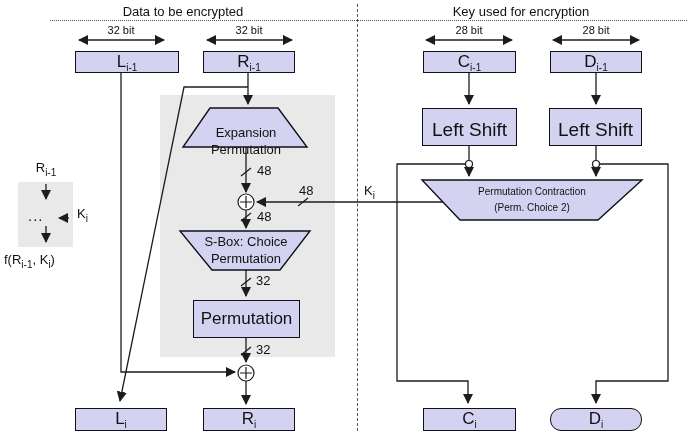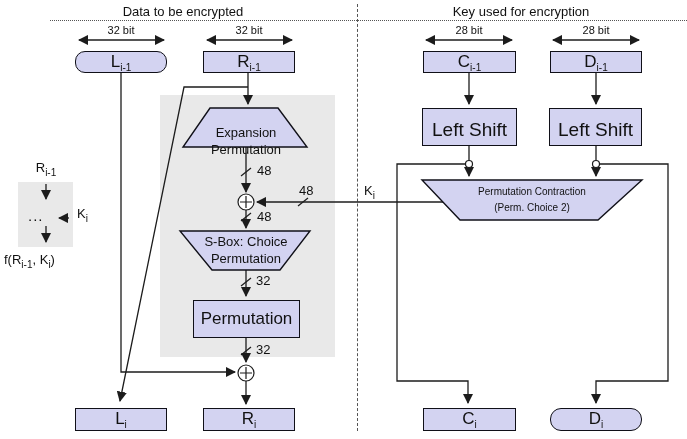--- a/index.html
+++ b/index.html
@@ -123,21 +123,21 @@
   </svg>
 
   <div class="t hdr" style="left:83px;top:4px;width:200px;text-align:center;">Data to be encrypted</div>
   <div class="t hdr" style="left:421px;top:4px;width:200px;text-align:center;">Key used for encryption</div>
 
   <div class="t bit" style="left:76px;top:24px;width:90px;text-align:center;">32 bit</div>
   <div class="t bit" style="left:204px;top:24px;width:90px;text-align:center;">32 bit</div>
   <div class="t bit" style="left:424px;top:24px;width:90px;text-align:center;">28 bit</div>
   <div class="t bit" style="left:551px;top:24px;width:90px;text-align:center;">28 bit</div>
 
-  <div class="reg-box" style="left:75px;top:51px;width:92px;height:22px;line-height:19px;border-radius:10px;">
+  <div class="reg-box" style="left:75px;top:51px;width:104px;height:22px;line-height:19px;">
     <span class="lbl">L</span><sub>i-1</sub>
   </div>
   <div class="reg-box" style="left:203px;top:51px;width:92px;height:22px;line-height:19px;">
     <span class="lbl">R</span><sub>i-1</sub>
   </div>
   <div class="reg-box" style="left:423px;top:51px;width:93px;height:22px;line-height:19px;">
     <span class="lbl">C</span><sub>i-1</sub>
   </div>
   <div class="reg-box" style="left:550px;top:51px;width:92px;height:22px;line-height:19px;">
     <span class="lbl">D</span><sub>i-1</sub>

